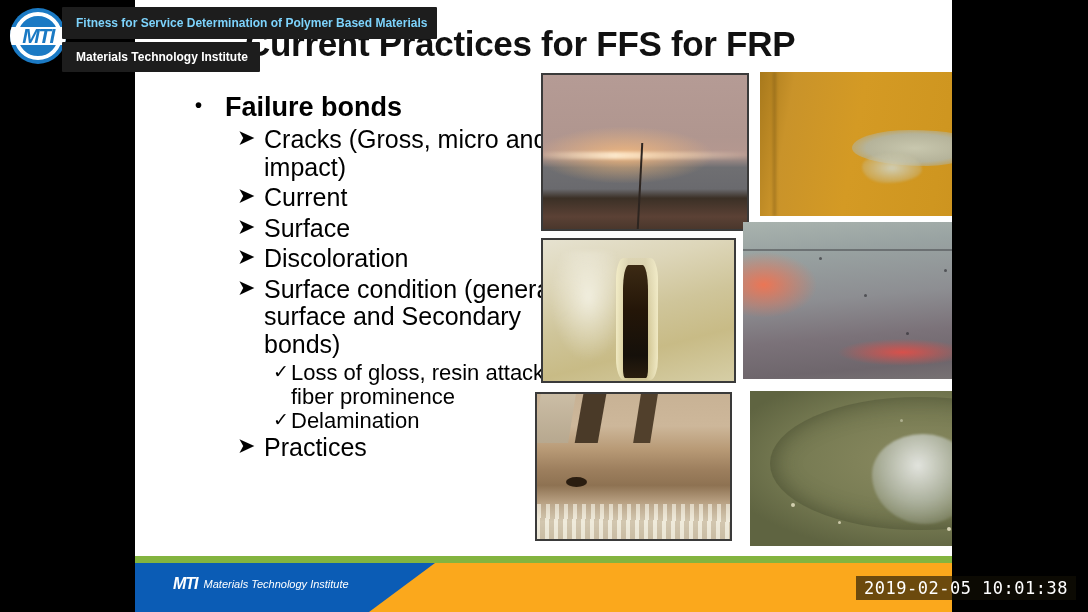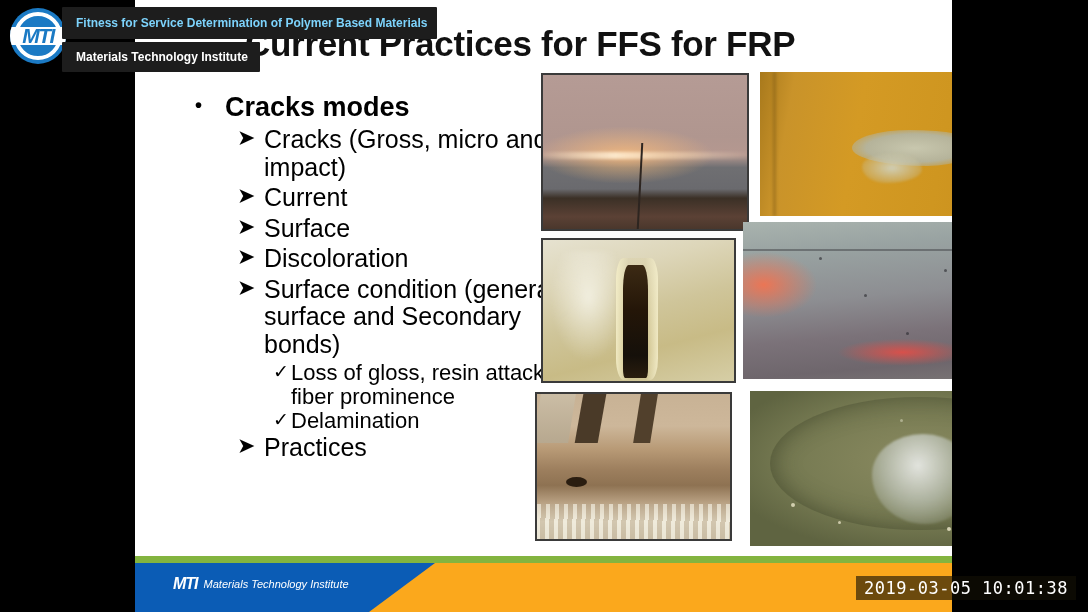--- a/index.html
+++ b/index.html
@@ -322,21 +322,21 @@
 <div id="screen">
 
   <div id="slide">
 
     <div id="slide-title">Current Practices for FFS for FRP</div>
 
     <div id="bullets">
 
       <div class="lvl1">
         <span class="mark">•</span>
-        <span class="txt">Cracks modes</span>
+        <span class="txt">Failure bonds</span>
       </div>
 
       <div class="lvl2">
         <span class="mark">➤</span>
         <span class="txt">Cracks (Gross, micro and impact)</span>
       </div>
 
       <div class="lvl2">
         <span class="mark">➤</span>
         <span class="txt">Current</span>
@@ -450,15 +450,15 @@
   </div>
 
   <div id="hdr-title-bar" style="z-index:3">
     <span id="hdr-title">Fitness for Service Determination of Polymer Based Materials</span>
   </div>
 
   <div id="hdr-sub-bar" style="z-index:3">
     <span id="hdr-sub">Materials Technology Institute</span>
   </div>
 
-  <div id="timestamp">2019-03-05  10:01:38</div>
+  <div id="timestamp">2019-02-05  10:01:38</div>
 
 </div>
 
 </body></html>

